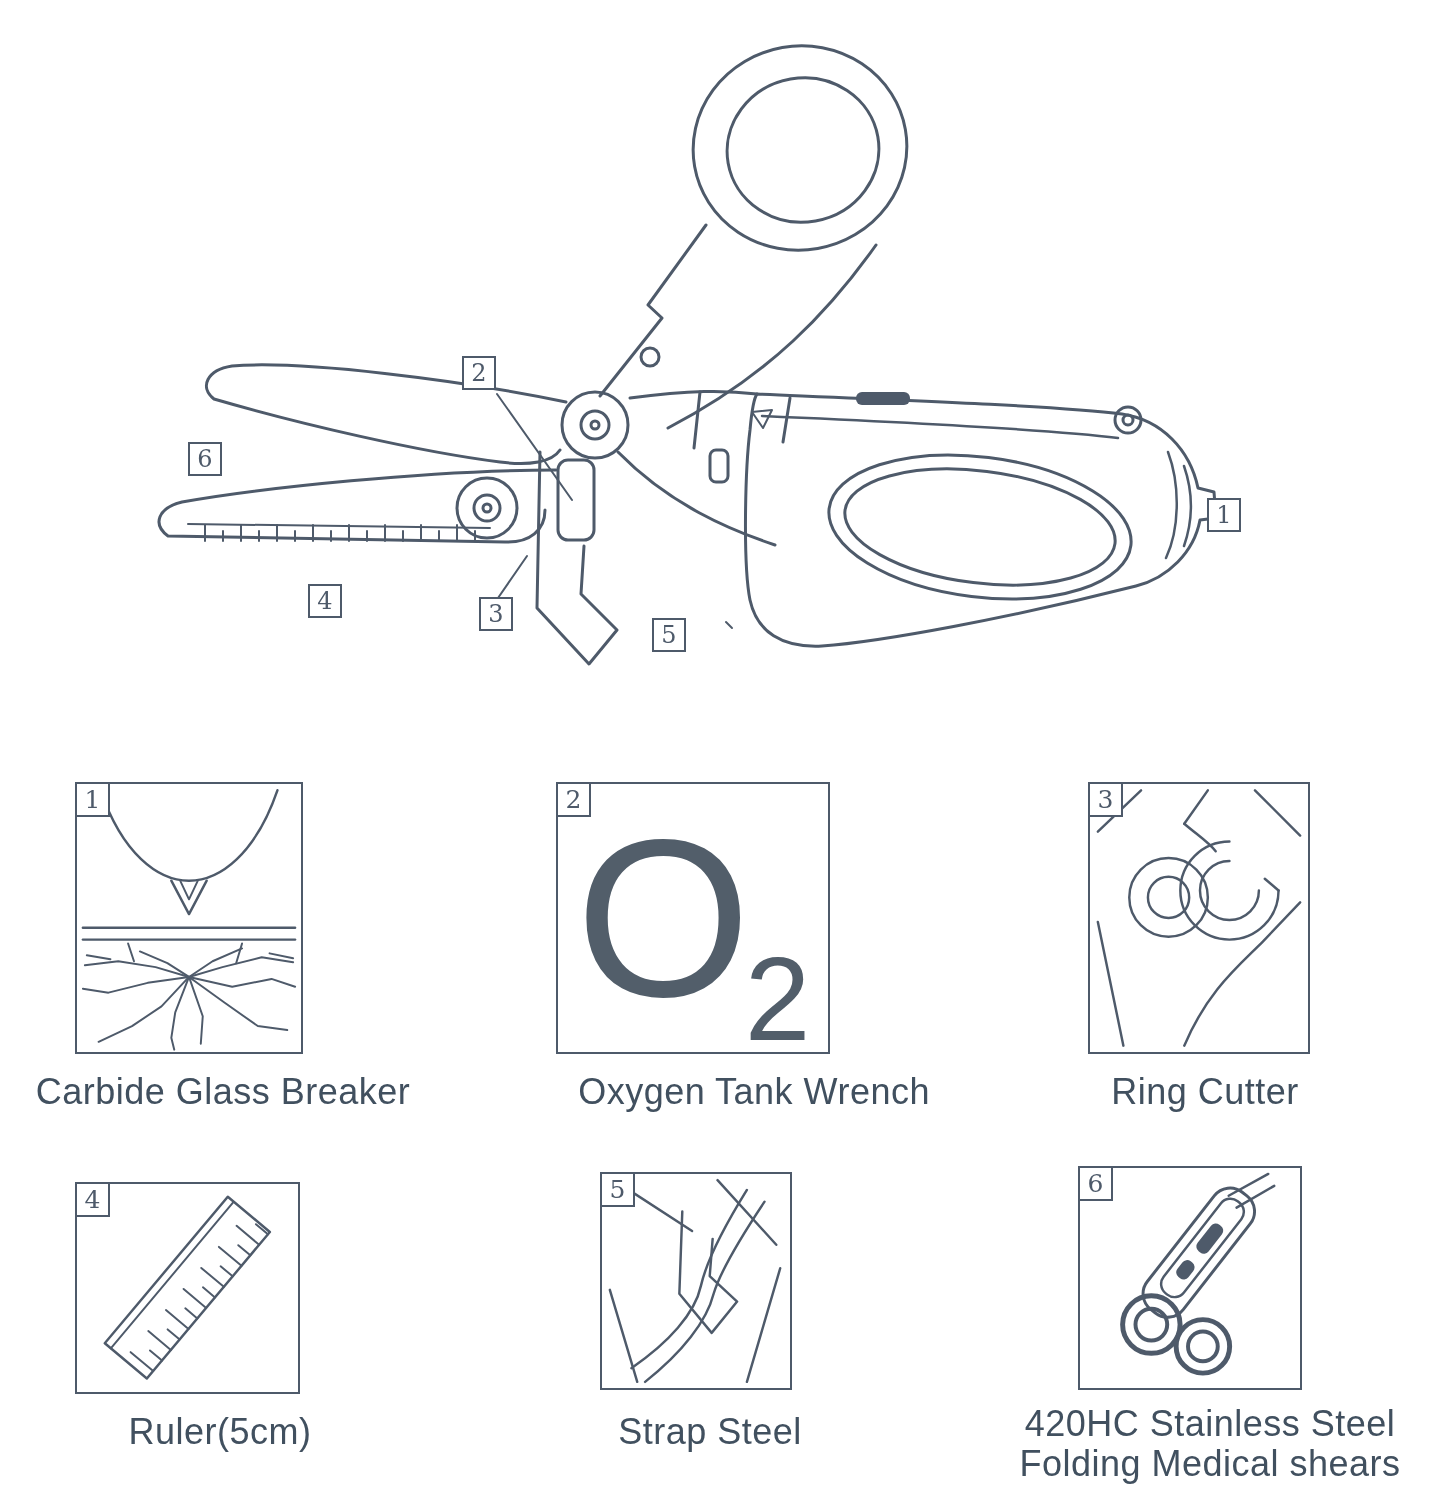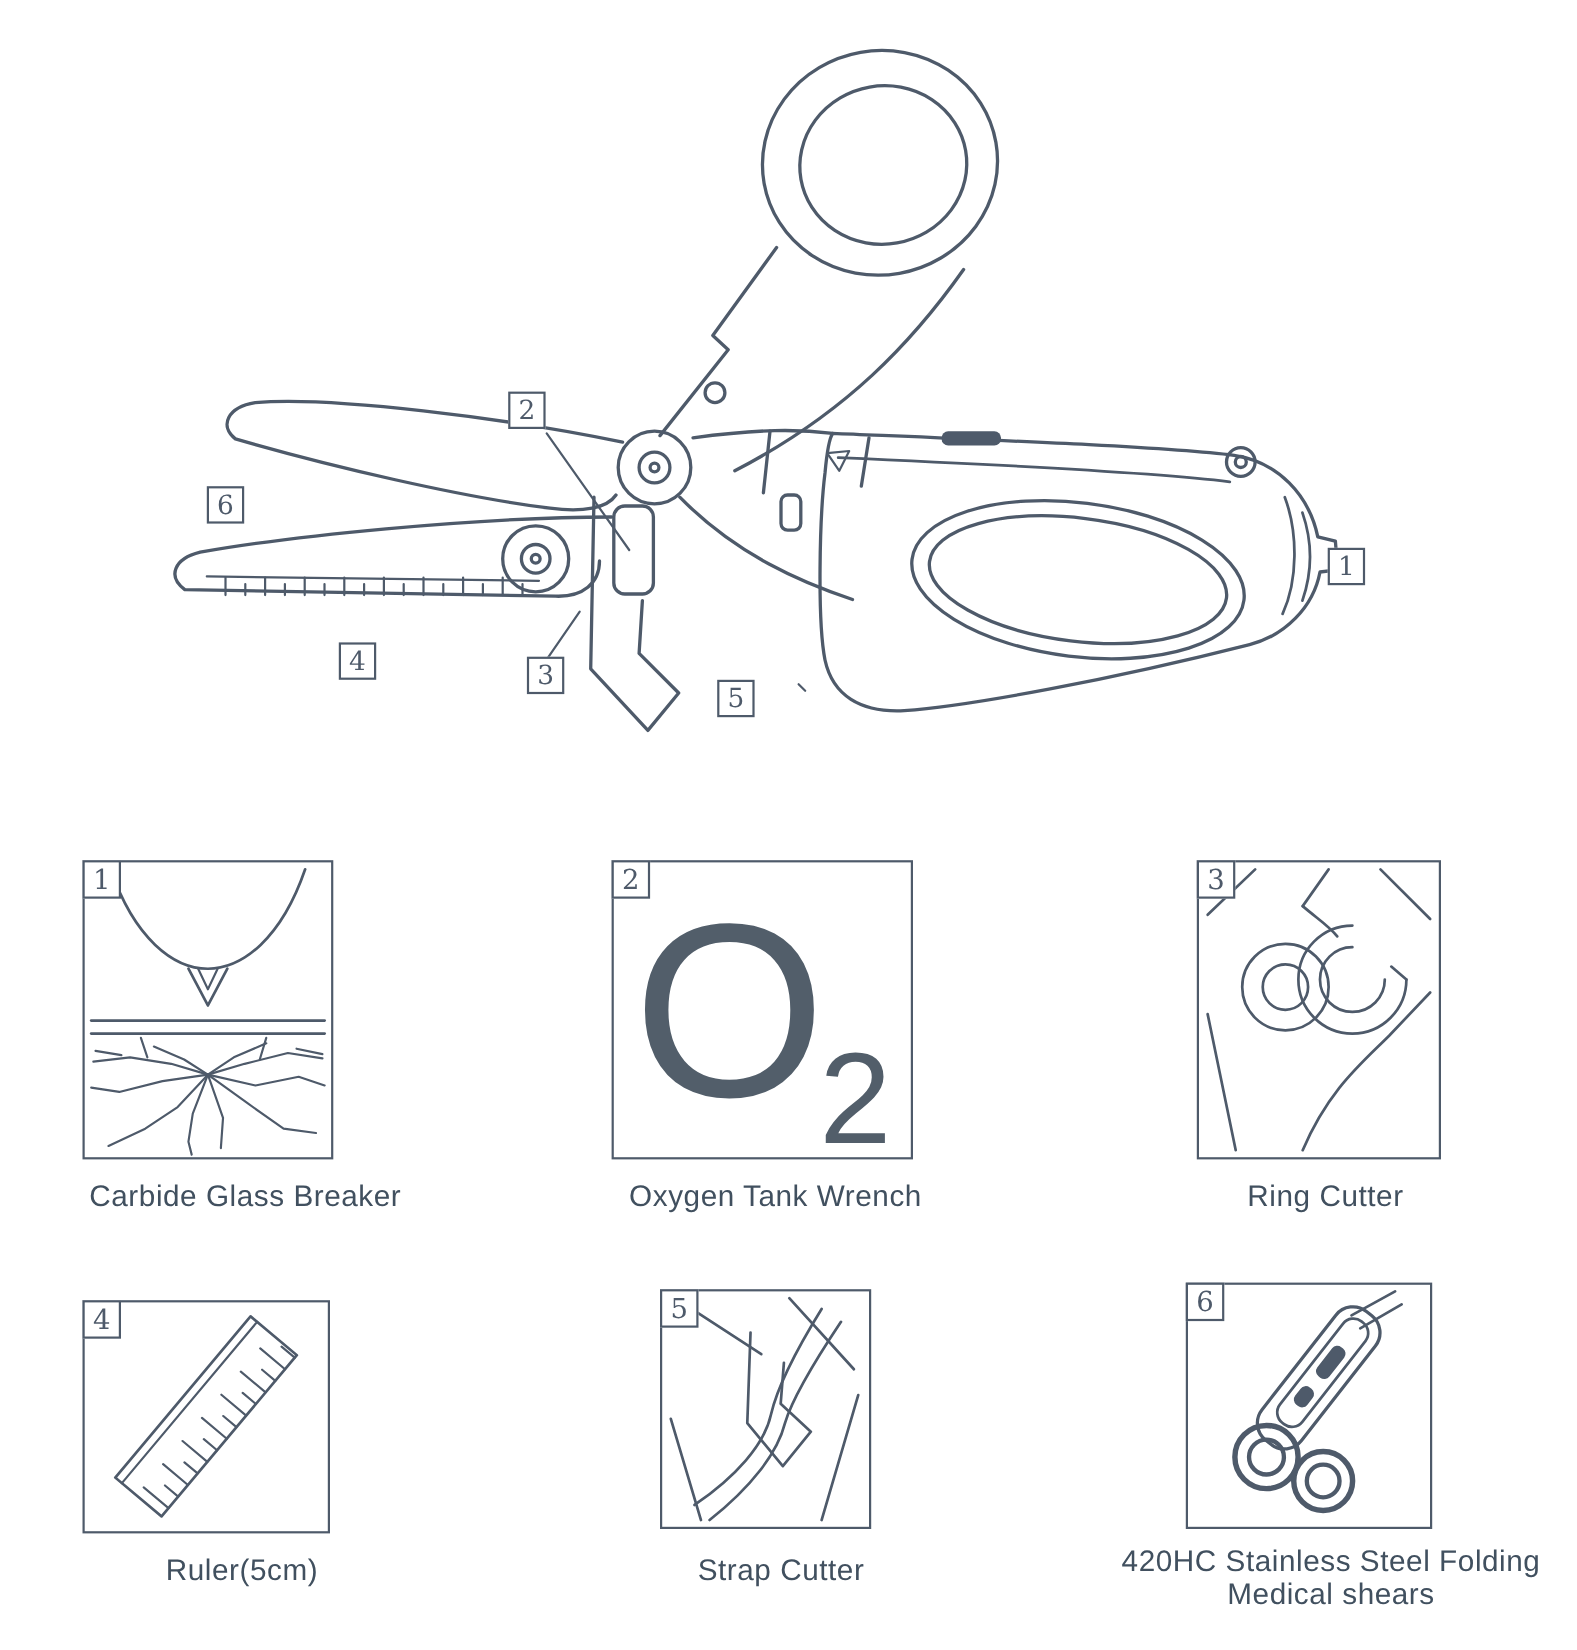--- a/index.html
+++ b/index.html
@@ -22,21 +22,21 @@
     position:absolute; border:2px solid var(--line); color:var(--line); background:#fff;
   }
   .feature-box svg { display:block; width:100%; height:100%; }
   .tag {
     position:absolute; top:-2px; left:-2px; width:35px; height:35px; background:#fff;
     border:2px solid var(--line); color:var(--line); z-index:2;
     display:flex; align-items:center; justify-content:center;
     font-family:"DejaVu Serif", serif; font-size:25px; line-height:1;
   }
   .caption {
-    position:absolute; text-align:center; font-size:27px; line-height:1.12;
+    position:absolute; text-align:center; font-size:36px; line-height:1.12;
     color:var(--text); letter-spacing:0.5px;
   }
   .o2wrap {
     width:100%; height:100%; display:flex; align-items:center; justify-content:center;
     color:#525e6a;
   }
   .o-main { font-size:225px; line-height:0.8; font-weight:400; letter-spacing:-4px; }
   .o-sub  { font-size:118px; line-height:0.8; align-self:flex-end; margin:0 0 6px -2px; }
 </style>
 </head>
@@ -132,21 +132,21 @@
     </div>
     <div class="caption" style="left:3px;top:1072px;width:440px;">Carbide Glass Breaker</div>
 
     <div class="feature-box" style="left:556px;top:782px;width:274px;height:272px;">
       <span class="tag">2</span>
       <div class="o2wrap">
         <span class="o-main">O</span>
           <span class="o-sub">2</span>
       </div>
     </div>
-    <div class="caption" style="left:480px;top:1072px;width:450px;">Oxygen Tank Wrench</div>
+    <div class="caption" style="left:480px;top:1072px;width:450px;text-align:right;">Oxygen Tank Wrench</div>
 
     <div class="feature-box" style="left:1088px;top:782px;width:222px;height:272px;">
       <span class="tag">3</span>
       <svg viewBox="0 0 222 272" fill="none" stroke="currentColor" stroke-width="2.5" stroke-linecap="round" stroke-linejoin="round">
         <circle cx="80" cy="115" r="40"></circle>
           <circle cx="80" cy="115" r="21"></circle>
         <path d="M142,58 A50,50 0 1 0 192,108"></path>
         <path d="M142,78 A30,30 0 1 0 172,108"></path>
         <path d="M192,108 L178,96"></path>
         <path d="M8,48 L52,6"></path>
@@ -176,21 +176,21 @@
       <svg viewBox="0 0 192 218" fill="none" stroke="currentColor" stroke-width="2.5" stroke-linecap="round" stroke-linejoin="round">
         <path d="M12,6 L92,58"></path>
         <path d="M118,6 L178,72"></path>
         <path d="M182,96 L148,212"></path>
         <path d="M8,118 L36,212"></path>
         <path d="M82,38 L79,122 L112,162 L138,130 L110,104 L113,66"></path>
         <path d="M148,16 C122,58 106,92 101,114 C95,142 68,172 30,198"></path>
         <path d="M166,28 C138,70 120,102 114,122 C107,150 82,182 44,212"></path>
       </svg>
     </div>
-    <div class="caption" style="left:490px;top:1412px;width:440px;">Strap Cutter</div>
+    <div class="caption" style="left:490px;top:1412px;width:440px;">Strap Steel</div>
 
     <div class="feature-box" style="left:1078px;top:1166px;width:224px;height:224px;">
       <span class="tag">6</span>
       <svg viewBox="0 0 222 222" fill="none" stroke="currentColor" stroke-width="3" stroke-linecap="round" stroke-linejoin="round">
         <g transform="rotate(38 111 100)">
           <rect x="86" y="8" width="46" height="150" rx="20"></rect>
           <rect x="96" y="18" width="26" height="118" rx="12" stroke-width="2.5"></rect>
           <rect x="102" y="48" width="14" height="34" rx="6" fill="currentColor" stroke="none"></rect>
           <rect x="102" y="95" width="14" height="20" rx="6" fill="currentColor" stroke="none"></rect>
         </g>

